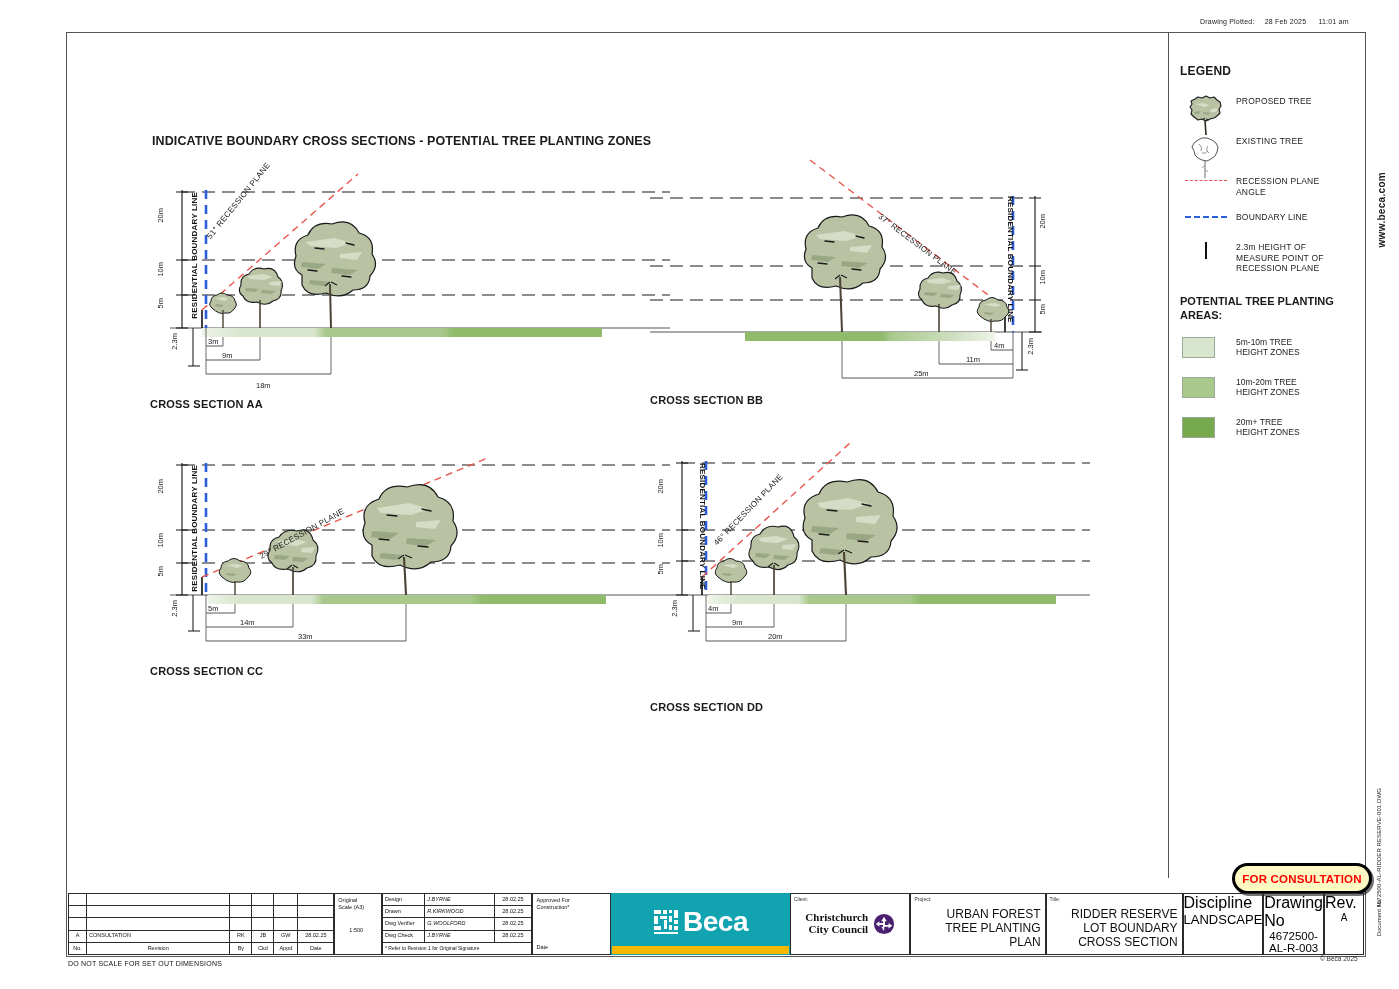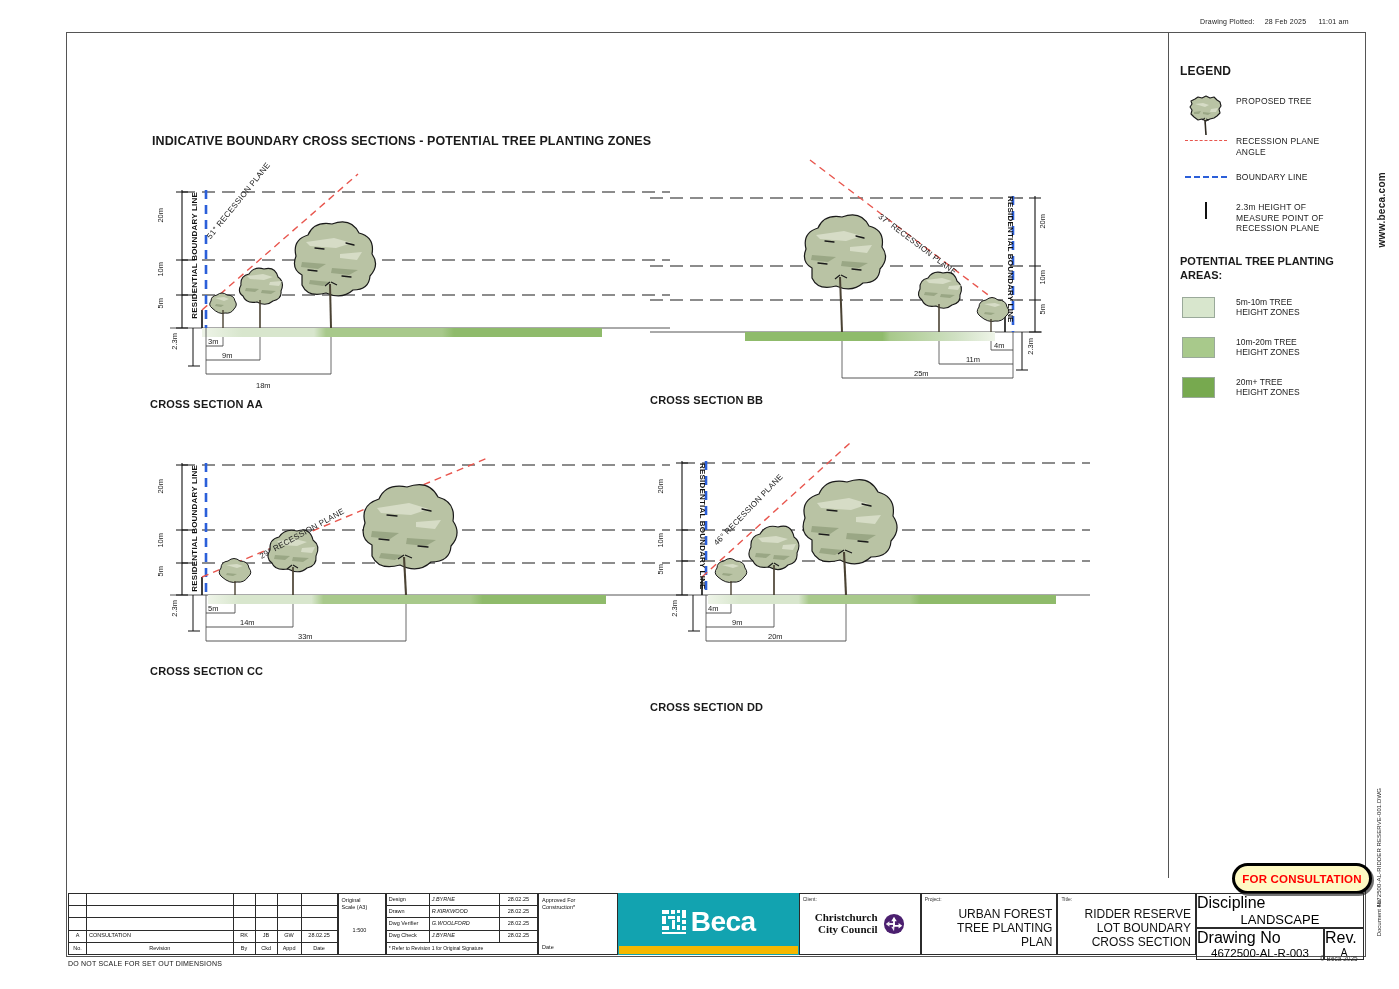--- a/index.html
+++ b/index.html
@@ -283,21 +283,21 @@
     font-family: "Liberation Serif", serif;
     font-weight: bold; font-size: 11px; line-height: 1.05;
     text-align: right; color: #111;
   }
   #client-pane .ccc-mark {
     width: 22px; height: 22px; margin-left: 5px;
   }
   #project-pane { width: 148px; }
   #title-pane { width: 150px; }
 
-  #right-stack { width: 182px; display: flex; flex-direction: column; justify-content: space-between; }
+  #right-stack { width: 182px; display: flex; flex-direction: row; justify-content: space-between; }
   #disc-pane { flex: 1; position: relative; border: 1px solid #2b2b2b; }
   #dwgno-row { flex: 1; display: flex; }
   #dwgno-pane { flex: 1; position: relative; border: 1px solid #2b2b2b; }
   #rev-pane { width: 40px; position: relative; border: 1px solid #2b2b2b; }
   #disc-pane .pane-body,
   #dwgno-pane .pane-body,
   #rev-pane .pane-body {
     align-items: center; justify-content: center; text-align: center;
     right: 0; font-size: 13px;
   }
@@ -358,20 +358,35 @@
           <path d="M22 18 L30 19 L27 21 L22 20 Z" fill="#9aa785"></path>
           <path d="M24 26 L25 41" stroke="#2f2a21" stroke-width="1.6" fill="none"></path>
           <path d="M24 24 l-3 2 M25 25 l3 1" stroke="#1a1a1a" stroke-width="1" fill="none"></path>
         </svg>
       </div>
       <div class="legend-txt">
         <span>PROPOSED TREE</span>
       </div>
     </div>
 
+    <div class="legend-row">
+      <div class="legend-sym">
+        <svg width="50" height="48" viewBox="0 0 50 48">
+          <path d="M13 17 L11 13 L13 9 L17 6 L21 4 L26 4 L31 6 L35 9 L37 13 L36 18 L34 22 L30 25 L26 27 L21 26 L17 24 L14 21 Z" fill="none" stroke="#555" stroke-width="1" stroke-linejoin="round"></path>
+          <path d="M18 10 q4 3 2 7" stroke="#777" stroke-width=".8" fill="none"></path>
+          <path d="M27 12 q-3 4 1 7" stroke="#777" stroke-width=".8" fill="none"></path>
+          <path d="M21 19 q4 1 6 -2" stroke="#777" stroke-width=".8" fill="none"></path>
+          <path d="M24 27 L24 44" stroke="#777" stroke-width="1.1" fill="none"></path>
+          <path d="M24 31 l-3 3 M24 35 l3 3" stroke="#888" stroke-width=".8" fill="none"></path>
+        </svg>
+      </div>
+      <div class="legend-txt">
+        <span>EXISTING TREE</span>
+      </div>
+    </div>
 
     <div class="legend-row" style="min-height:30px">
       <div class="legend-sym">
         <div class="sym-recession"></div>
       </div>
       <div class="legend-txt">
         <span>RECESSION PLANE</span>
         <span>ANGLE</span>
       </div>
     </div>

